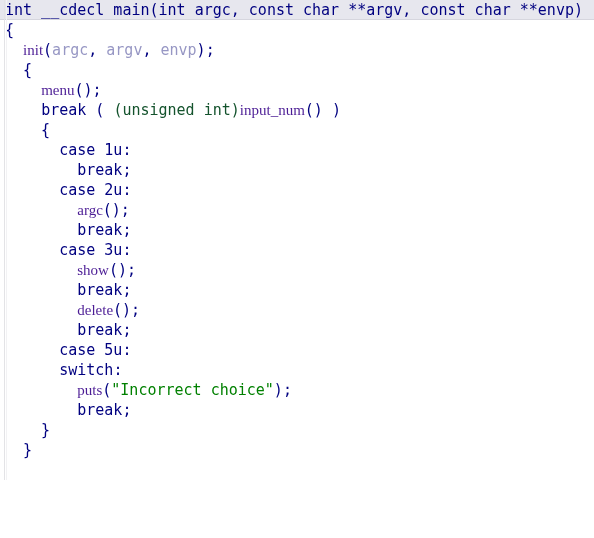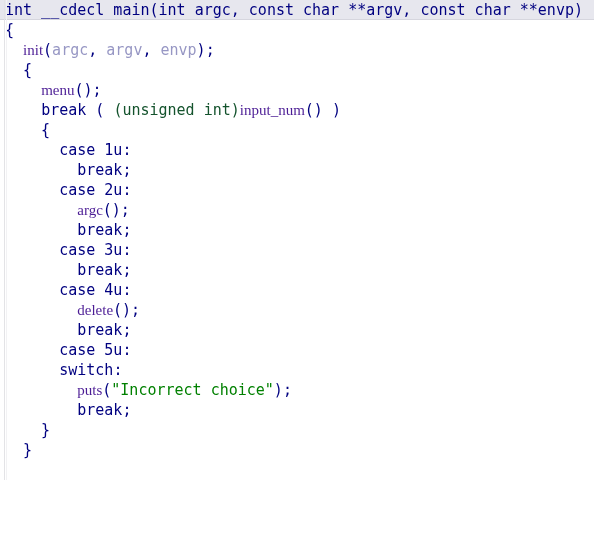--- a/index.html
+++ b/index.html
@@ -93,22 +93,22 @@
       <div class="code-line"><span class="t-brace">  {</span></div>
       <div class="code-line"><span class="t-plain">    </span><span class="t-func">menu</span><span class="t-punct">();</span></div>
       <div class="code-line"><span class="t-plain">    </span><span class="t-kw">break</span><span class="t-punct"> ( </span><span class="t-cast">(unsigned int)</span><span class="t-func">input_num</span><span class="t-punct">() )</span></div>
       <div class="code-line"><span class="t-brace">    {</span></div>
       <div class="code-line"><span class="t-plain">      </span><span class="t-kw">case</span><span class="t-plain"> </span><span class="t-num">1u</span><span class="t-punct">:</span></div>
       <div class="code-line"><span class="t-plain">        </span><span class="t-kw">break</span><span class="t-punct">;</span></div>
       <div class="code-line"><span class="t-plain">      </span><span class="t-kw">case</span><span class="t-plain"> </span><span class="t-num">2u</span><span class="t-punct">:</span></div>
       <div class="code-line"><span class="t-plain">        </span><span class="t-func">argc</span><span class="t-punct">();</span></div>
       <div class="code-line"><span class="t-plain">        </span><span class="t-kw">break</span><span class="t-punct">;</span></div>
       <div class="code-line"><span class="t-plain">      </span><span class="t-kw">case</span><span class="t-plain"> </span><span class="t-num">3u</span><span class="t-punct">:</span></div>
+      <div class="code-line"><span class="t-plain">        </span><span class="t-func">show</span><span class="t-punct">();</span></div>
       <div class="code-line"><span class="t-plain">        </span><span class="t-kw">break</span><span class="t-punct">;</span></div>
-      <div class="code-line"><span class="t-plain">      </span><span class="t-kw">case</span><span class="t-plain"> </span><span class="t-num">4u</span><span class="t-punct">:</span></div>
       <div class="code-line"><span class="t-plain">        </span><span class="t-func">delete</span><span class="t-punct">();</span></div>
       <div class="code-line"><span class="t-plain">        </span><span class="t-kw">break</span><span class="t-punct">;</span></div>
       <div class="code-line"><span class="t-plain">      </span><span class="t-kw">case</span><span class="t-plain"> </span><span class="t-num">5u</span><span class="t-punct">:</span></div>
       <div class="code-line"><span class="t-plain">      </span><span class="t-kw">switch</span><span class="t-punct">:</span></div>
       <div class="code-line"><span class="t-plain">        </span><span class="t-func">puts</span><span class="t-punct">(</span><span class="t-str">"Incorrect choice"</span><span class="t-punct">);</span></div>
       <div class="code-line"><span class="t-plain">        </span><span class="t-kw">break</span><span class="t-punct">;</span></div>
       <div class="code-line"><span class="t-brace">    }</span></div>
       <div class="code-line"><span class="t-brace">  }</span></div>
     </div>
 

